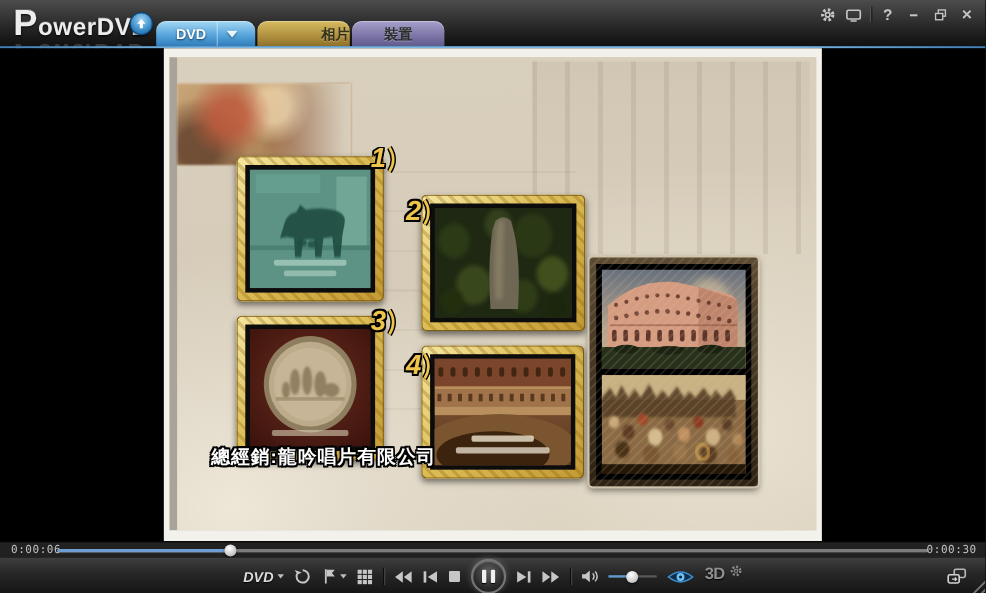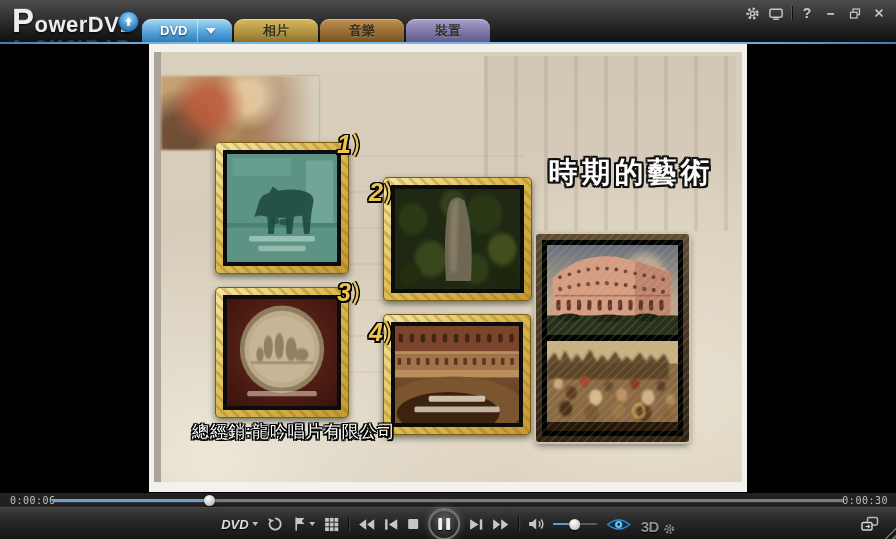--- a/index.html
+++ b/index.html
@@ -28,21 +28,21 @@
   .tab { height:23px; width:84px; border-radius:9px 9px 0 0; display:flex; align-items:center; justify-content:center;
     font-size:13px; font-weight:700; color:rgba(18,22,8,.82);
     text-shadow:0 1px 0 rgba(255,255,255,.25); box-shadow:inset 0 1px 0 rgba(255,255,255,.35); }
   .tab-dvd { width:90px; background:linear-gradient(180deg,#a6d9f4,#58a6dc 55%,#2f7cba); color:#fff;
     text-shadow:0 1px 2px rgba(0,30,60,.8); justify-content:flex-start; padding-left:18px; }
   .tab-dvd .tab-arrow-zone { margin-left:10px; padding-left:8px; border-left:1px solid rgba(255,255,255,.45);
     height:100%; display:flex; align-items:center; }
   .caret-down { width:0; height:0; border-left:5px solid transparent; border-right:5px solid transparent;
     border-top:6px solid #eaf5fc; filter:drop-shadow(0 1px 1px rgba(0,0,0,.4)); }
   .tab-video  { background:linear-gradient(180deg,#8cab6c,#5e7e44 70%,#4d6a36); }
-  .tab-photo  { background:linear-gradient(180deg,#d8bc5e,#a8893a 70%,#8d7128); }
+  .tab-photo  { background:linear-gradient(180deg,#d8bc5e,#a8893a 70%,#8d7128);justify-content:flex-end; }
   .tab-music  { background:linear-gradient(180deg,#c29152,#90642c 70%,#7a5322); }
   .tab-device { background:linear-gradient(180deg,#a7a1cc,#746d9f 70%,#615a8c); }
 
   
   #win-btns { position:absolute; right:8px; top:5px; display:flex; align-items:center; gap:6px; }
   .wbtn { width:18px; height:16px; display:flex; align-items:center; justify-content:center; cursor:default; }
   .wbtn svg { display:block; }
   .wsep { width:1px; height:14px; background:#555; box-shadow:1px 0 0 #111; }
   .help-glyph { color:#c8c8c8; font-size:14px; font-weight:700; }
 
@@ -75,21 +75,21 @@
     background:linear-gradient(90deg, transparent 55%, #d7cdbb 97%); }
 
   .menu-title { position:absolute; left:198px; top:34px; width:390px; font-size:37px; font-weight:700;
     color:#e2af36; letter-spacing:2px; white-space:nowrap;
     text-shadow:2px 0 0 #141106,-2px 0 0 #141106,0 2px 0 #141106,0 -2px 0 #141106,
       2px 2px 0 #141106,-2px 2px 0 #141106,2px -2px 0 #141106,-2px -2px 0 #141106, 0 3px 3px rgba(0,0,0,.45); }
   .menu-topic { position:absolute; left:368px; top:102px; width:218px; text-align:center;
     font-size:29px; font-weight:700; color:#fdfdfb; line-height:37px; letter-spacing:4px;
     text-shadow:2px 0 0 #111,-2px 0 0 #111,0 2px 0 #111,0 -2px 0 #111,
       2px 2px 0 #111,-2px 2px 0 #111,2px -2px 0 #111,-2px -2px 0 #111; }
-  .distributor { position:absolute; left:38px; top:368px; font-size:17px; font-weight:400;
+  .distributor { position:absolute; left:38px; top:352px; font-size:17px; font-weight:700;
     color:#ffffff; letter-spacing:1px;
     text-shadow:1.5px 0 0 #000,-1.5px 0 0 #000,0 1.5px 0 #000,0 -1.5px 0 #000,
       1.5px 1.5px 0 #000,-1.5px 1.5px 0 #000,1.5px -1.5px 0 #000,-1.5px -1.5px 0 #000; }
 
   .thumb { position:absolute; padding:8px; border-radius:5px;
     background:linear-gradient(135deg,#f5e7a2,#dcbd55 45%,#c39a33);
     box-shadow:0 3px 6px rgba(0,0,0,.5), inset 0 0 0 1px #7a5c14; }
   .thumb::before { content:""; position:absolute; inset:0; border-radius:inherit; pointer-events:none;
     background:repeating-linear-gradient(45deg, rgba(140,92,12,.28) 0 3px, transparent 3px 8px); }
   .mat { position:relative; background:#0c0c0c; padding:4px; width:100%; height:100%; }
@@ -144,21 +144,21 @@
     border-top:4px solid #bdbdbd; }
   #pause-btn { width:32px; height:32px; border-radius:50%;
     background:radial-gradient(circle at 50% 35%, #5f5f5f, #2b2b2b 62%, #141414);
     border:2px solid #757575; box-shadow:0 0 7px rgba(255,255,255,.22), inset 0 1px 1px rgba(255,255,255,.3);
     display:flex; align-items:center; justify-content:center; gap:4px; }
   .pbar { width:4px; height:12px; background:#efefef; border-radius:1px; box-shadow:0 1px 1px #000; }
   #vol-track { position:relative; width:44px; height:2px; background:#5a5a5a; border-radius:1px; }
   #vol-fill { position:absolute; left:0; top:0; height:2px; background:#5d9ad4; }
   #vol-handle { position:absolute; right:-5px; top:-4.5px; width:11px; height:11px; border-radius:50%;
     background:radial-gradient(circle at 40% 32%, #fff, #cfcfcf 60%, #9d9d9d); box-shadow:0 1px 2px rgba(0,0,0,.7); }
-  #threed { display:flex; align-items:flex-end; gap:4px; }
+  #threed { display:flex; align-items:flex-start; gap:4px; }
   #threed .td-label { font-size:15px; font-weight:700; color:#8f8f8f; text-shadow:0 1px 1px #000; letter-spacing:-.5px; }
   #display-switch { position:absolute; right:16px; top:8px; }
   #resize-grip { position:absolute; right:0; bottom:0; width:13px; height:13px;
     background:repeating-linear-gradient(135deg,#6a6a6a 0 2px, transparent 2px 5px);
     clip-path:polygon(100% 0, 100% 100%, 0 100%); }
 </style>
 </head>
 <body>
 
 <div id="win">
@@ -177,23 +177,20 @@
     <div id="tabs">
       <div class="tab tab-dvd">
         <span>DVD</span>
         <span class="tab-arrow-zone">
           <span class="caret-down"></span>
         </span>
       </div>
       <div class="tab tab-photo">
         <span>相片</span>
       </div>
-      <div class="tab tab-music">
-        <span>音樂</span>
-      </div>
       <div class="tab tab-device">
         <span>裝置</span>
       </div>
     </div>
 
     <div id="win-btns">
       <div class="wbtn">
         <svg width="15" height="15" viewBox="0 0 16 16">
           <circle cx="8" cy="8" r="5" fill="none" stroke="#c6c6c6" stroke-width="3" stroke-dasharray="2.4 2.2"></circle>
           <circle cx="8" cy="8" r="3" fill="#c6c6c6"></circle>
@@ -233,21 +230,20 @@
   <div id="video">
     <div id="menu">
       <div id="menu-inner">
         <div class="gray-band"></div>
         <div class="sketch"></div>
         <div class="sketch2"></div>
         <div class="painting"></div>
         <div class="painting-fade"></div>
 
         <div class="menu-topic">
-          <div>時期的藝術</div>
         </div>
 
         <div class="thumb" id="thumb1">
           <div class="mat">
             <svg viewBox="0 0 120 100" preserveAspectRatio="none">
               <defs>
                   <filter id="b1">
                     <feGaussianBlur stdDeviation="0.7"></feGaussianBlur>
                   </filter>
                 </defs>

